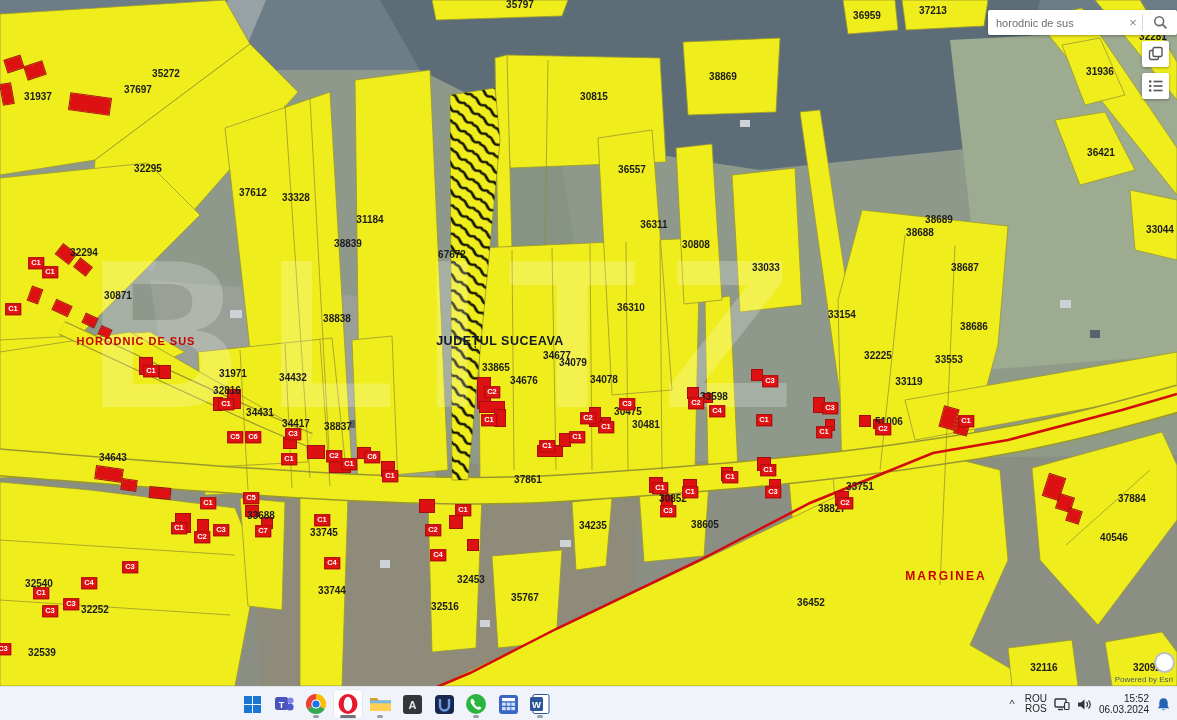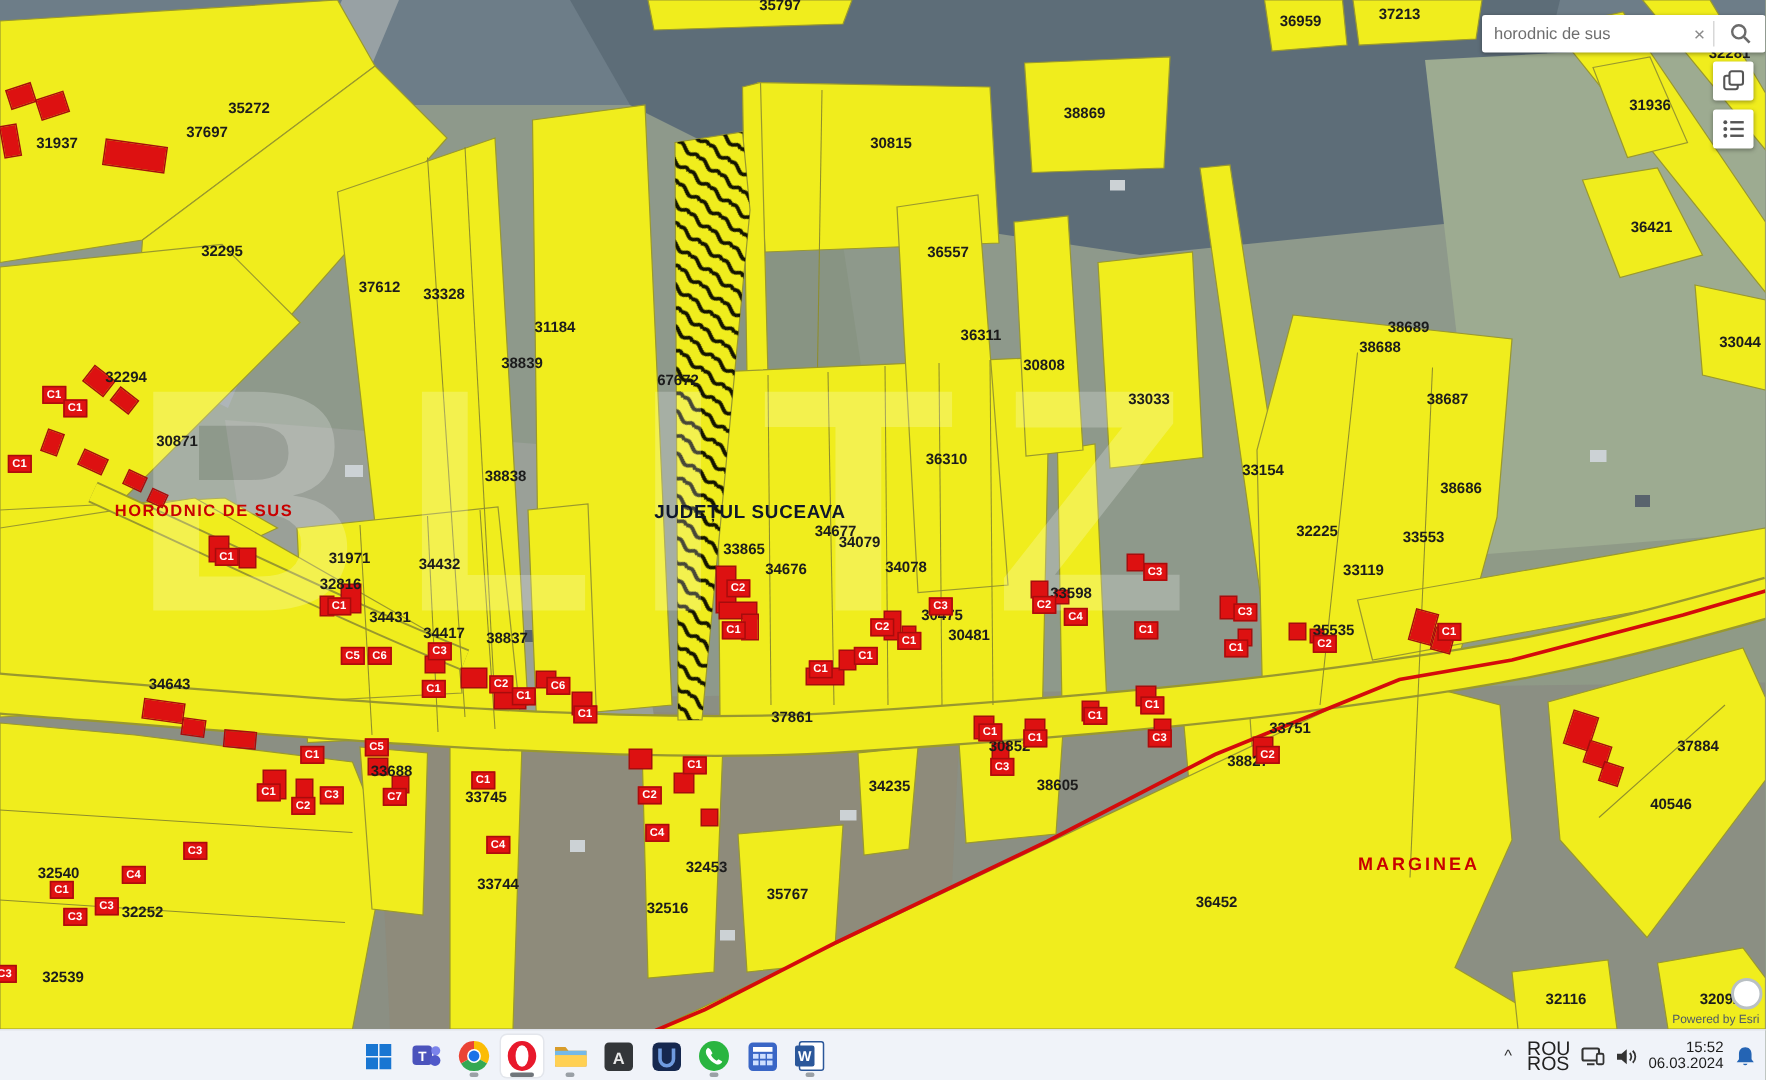--- a/index.html
+++ b/index.html
@@ -40,21 +40,21 @@
   .run-dot{position:absolute;bottom:0px;left:50%;transform:translateX(-50%);width:6px;height:3px;
     border-radius:2px;background:#9aa0a6;}
   .tb-icon.active .run-dot{width:16px;background:#70757a;}
   .tb-search{display:flex;align-items:center;width:163px;height:23px;background:#fff;
     border:1px solid #d5d9e0;border-radius:12px;margin:0 6px;padding:0 2px 0 9px;cursor:text;}
   .tb-search input{flex:1;border:0;outline:0;font-size:11px;color:#5a5a5a;background:transparent;
     font-family:"Liberation Sans",sans-serif;min-width:0;}
   .bing-pic{width:32px;height:19px;border-radius:9px;
     background:linear-gradient(115deg,#6d5327 18%,#c9a35a 45%,#8a6a33 70%,#4f5a2e 100%);}
   .tb-right{position:absolute;right:6px;display:flex;align-items:center;height:34px;gap:7px;}
-  .tray-lang{font-size:13px;line-height:10px;color:#222;text-align:left;cursor:pointer;}
+  .tray-lang{font-size:10px;line-height:10px;color:#222;text-align:center;cursor:pointer;}
   .tray-clock{font-size:10px;line-height:11px;color:#1a1a1a;text-align:right;cursor:pointer;}
   .chev{font-size:11px;color:#333;cursor:pointer;padding:0 3px;}
   .glyph-btn{cursor:pointer;display:flex;align-items:center;}
 </style>
 </head>
 <body>
 
 <div id="map">
   <svg id="mapsvg" width="1177" height="686" viewBox="0 0 1177 686">
     <defs>
@@ -279,21 +279,21 @@
       <div class="parcel-label" style="left: 338px; top: 426px;">38837</div>
       <div class="parcel-label" style="left: 113px; top: 457px;">34643</div>
       <div class="parcel-label" style="left: 496px; top: 367px;">33865</div>
       <div class="parcel-label" style="left: 524px; top: 380px;">34676</div>
       <div class="parcel-label" style="left: 557px; top: 355px;">34677</div>
       <div class="parcel-label" style="left: 573px; top: 362px;">34079</div>
       <div class="parcel-label" style="left: 604px; top: 379px;">34078</div>
       <div class="parcel-label" style="left: 628px; top: 411px;">30475</div>
       <div class="parcel-label" style="left: 646px; top: 424px;">30481</div>
       <div class="parcel-label" style="left: 714px; top: 396px;">33598</div>
-      <div class="parcel-label" style="left: 889px; top: 421px;">35535</div>
+      <div class="parcel-label" style="left: 889px; top: 421px;">51006</div>
       <div class="parcel-label" style="left: 528px; top: 479px;">37861</div>
       <div class="parcel-label" style="left: 261px; top: 515px;">33688</div>
       <div class="parcel-label" style="left: 324px; top: 532px;">33745</div>
       <div class="parcel-label" style="left: 332px; top: 590px;">33744</div>
       <div class="parcel-label" style="left: 39px; top: 583px;">32540</div>
       <div class="parcel-label" style="left: 95px; top: 609px;">32252</div>
       <div class="parcel-label" style="left: 42px; top: 652px;">32539</div>
       <div class="parcel-label" style="left: 471px; top: 579px;">32453</div>
       <div class="parcel-label" style="left: 445px; top: 606px;">32516</div>
       <div class="parcel-label" style="left: 525px; top: 597px;">35767</div>

